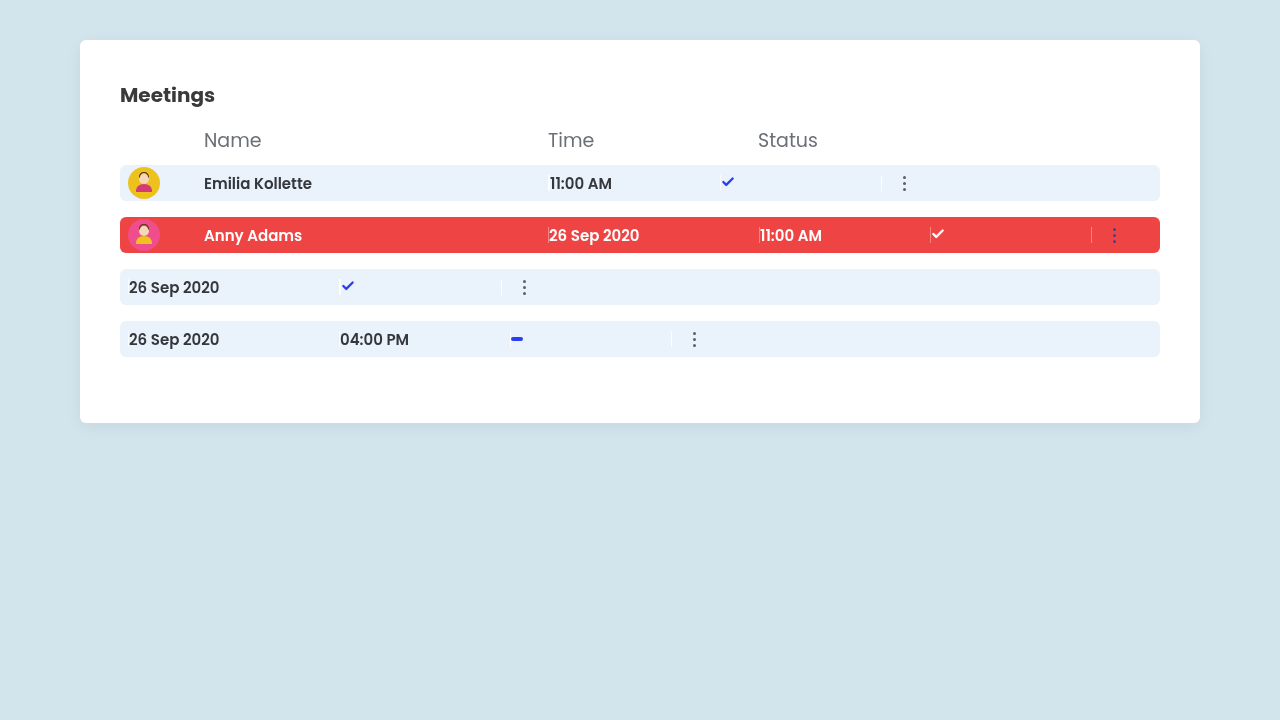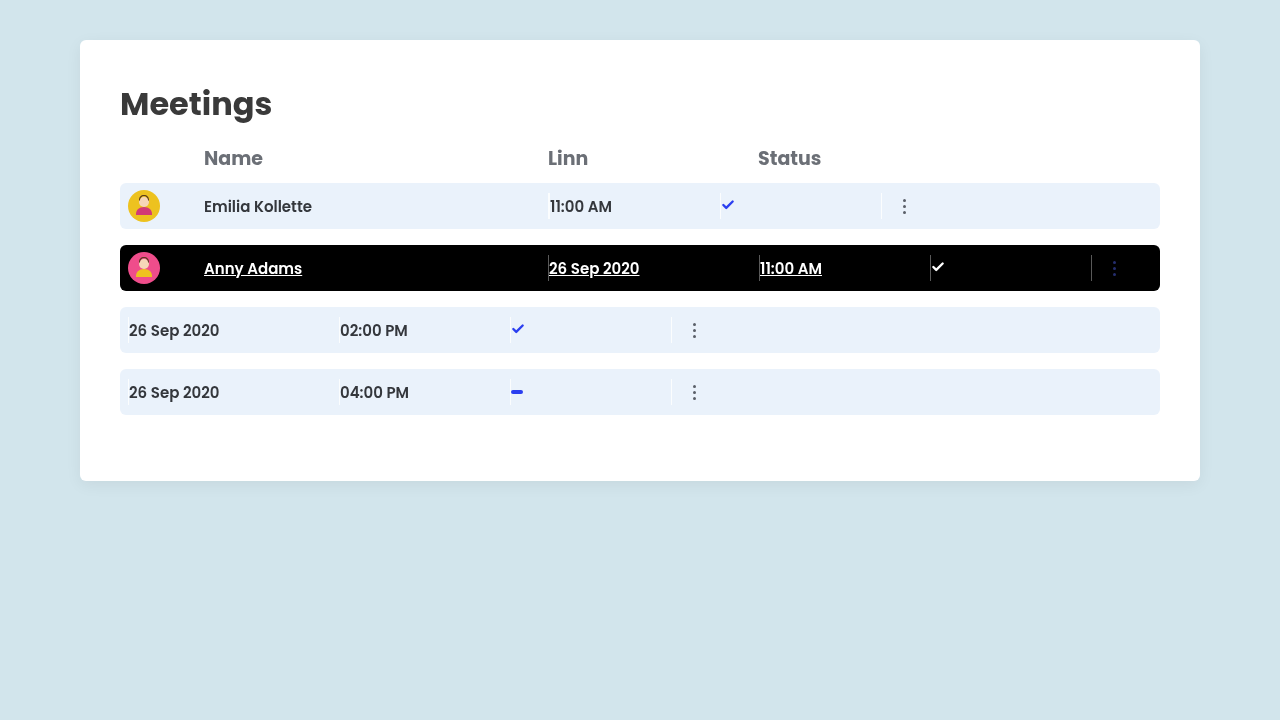--- a/index.html
+++ b/index.html
@@ -12,55 +12,54 @@
   .card {
     position: absolute;
     left: 80px; top: 40px;
     width: 1120px;
     background: #ffffff;
     border-radius: 6px;
     padding: 40px 40px 50px 40px;
     box-shadow: 0 4px 16px rgba(0,0,0,0.06);
   }
   .title {
-    font-size: 32px;
+    font-size: 20px;
     font-weight: 700;
     color: #3a3a3a;
     margin-bottom: 16px;
   }
   .header-row {
     display: flex;
     align-items: center;
     padding: 0 8px 10px 8px;
   }
   .row {
     display: flex;
     align-items: center;
     background: #eaf2fb;
     border-radius: 6px;
-    height: 46px;
+    height: 36px;
     padding: 4px 8px;
     margin-bottom: 16px;
     position: relative;
   }
   .row.selected {
-    background: #000000;
+    background: #ef4444;
     color: #ffffff;
-    text-decoration: underline;
   }
   
   .col-name { flex: 0 0 420px; display: flex; align-items: center; }
   .col-date { flex: 0 0 210px; }
   .col-time { flex: 0 0 170px; }
   .col-status { flex: 0 0 160px; display:flex; align-items:flex-start;}
   .col-actions { flex: 1; display: flex; justify-content: flex-start; align-items: center; }
 
   .hlabel {
     font-size: 19px;
-    font-weight: 700;
+    font-weight: 400;
     color: #6b6f76;
   }
   .cell {
     font-size: 15px;
     font-weight: 600;
     color: #34373c;
   }
   .row.selected .cell { color: #ffffff; }
 
   
@@ -107,21 +106,21 @@
 <body>
 
 <div class="card">
   <div class="title">Meetings</div>
 
   <div class="header-row">
     <div class="col-name">
       <span style="width:32px;margin-right:44px;"></span>
       <span class="hlabel">Name</span>
     </div>
-    <div class="col-date"><span class="hlabel">Linn</span></div>
+    <div class="col-date"><span class="hlabel">Time</span></div>
     <div class="col-status">
         <span class="hlabel">Status</span>
       </div>
     <div class="col-actions"></div>
   </div>
 
   <div id="rows">
       <div class="row">
     <div class="col-name">
       <div class="avatar">
@@ -184,21 +183,20 @@
             <span></span>
             <span></span>
             <span></span>
           </div>
     </div>
       </div>
       <div class="row">
     <div class="divider"></div>
     <div class="col-date"><span class="cell">26 Sep 2020</span></div>
     <div class="divider"></div>
-    <div class="col-time"><span class="cell">02:00 PM</span></div>
     <div class="divider"></div>
     <div class="col-status">
           <span class="status-check">
       <svg width="14" height="14" viewBox="0 0 24 24" fill="none" stroke="currentColor" stroke-width="4" stroke-linecap="round" stroke-linejoin="round">
               <polyline points="20 6 9 17 4 12"></polyline>
             </svg>
     </span>
         </div>
     <div class="divider"></div>
     <div class="col-actions">

